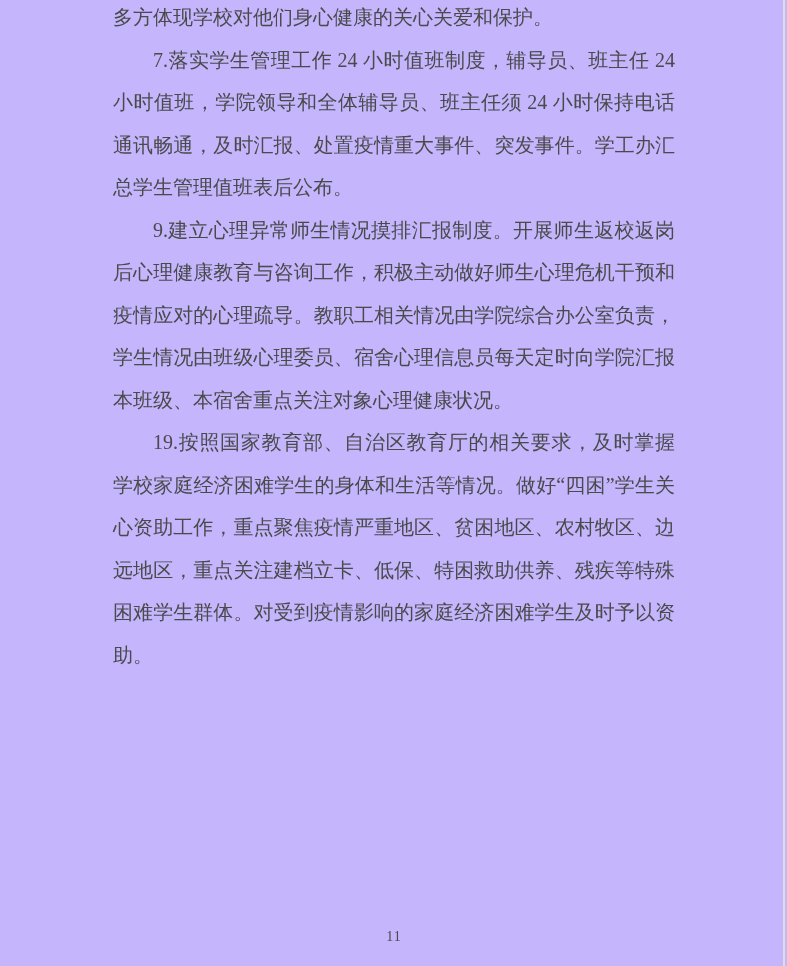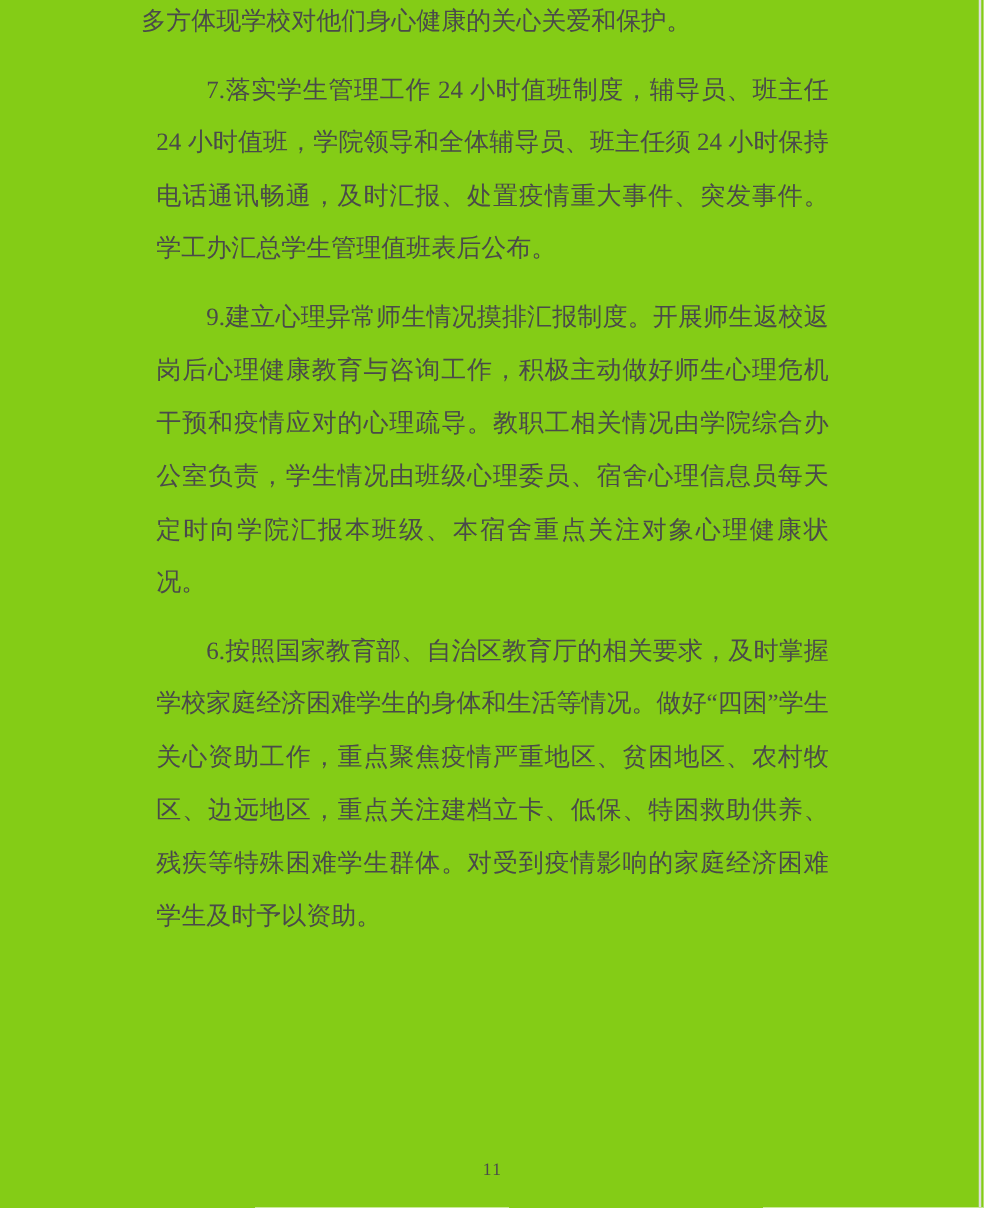--- a/index.html
+++ b/index.html
@@ -4,37 +4,37 @@
 <style>
   html, body {
     margin: 0;
     padding: 0;
     background: #ffffff;
   }
   .page {
     position: relative;
     width: 787px;
     height: 966px;
-    background: #84cc16;
+    background: #c4b5fd;
     overflow: hidden;
     font-family: "Liberation Serif", "DejaVu Serif", serif;
   }
   .text-body {
     position: absolute;
     left: 113px;
     top: -4px;
     width: 562px;
     color: #4a4a4a;
     font-size: 20px;
     line-height: 42.5px;
     text-align: justify;
     text-justify: inter-ideograph;
   }
   .para {
-    margin: 12px;
+    margin: 0;
     text-indent: 2em;
   }
   .cont {
     margin: 0;
     text-indent: 0;
   }
   .heading {
     margin: 0;
     text-indent: 2em;
     font-size: 20px;
@@ -70,21 +70,21 @@
 <div class="page">
 
   <div class="text-body">
     <p class="cont">多方体现学校对他们身心健康的关心关爱和保护。</p>
 
     <p class="para">7.落实学生管理工作 24 小时值班制度，辅导员、班主任 24 小时值班，学院领导和全体辅导员、班主任须 24 小时保持电话通讯畅通，及时汇报、处置疫情重大事件、突发事件。学工办汇总学生管理值班表后公布。</p>
 
     <p class="para">9.建立心理异常师生情况摸排汇报制度。开展师生返校返岗后心理健康教育与咨询工作，积极主动做好师生心理危机干预和疫情应对的心理疏导。教职工相关情况由学院综合办公室负责，学生情况由班级心理委员、宿舍心理信息员每天定时向学院汇报本班级、本宿舍重点关注对象心理健康状况。</p>
 
 
-    <p class="para">6.按照国家教育部、自治区教育厅的相关要求，及时掌握学校家庭经济困难学生的身体和生活等情况。做好“四困”学生关心资助工作，重点聚焦疫情严重地区、贫困地区、农村牧区、边远地区，重点关注建档立卡、低保、特困救助供养、残疾等特殊困难学生群体。对受到疫情影响的家庭经济困难学生及时予以资助。</p>
+    <p class="para">19.按照国家教育部、自治区教育厅的相关要求，及时掌握学校家庭经济困难学生的身体和生活等情况。做好“四困”学生关心资助工作，重点聚焦疫情严重地区、贫困地区、农村牧区、边远地区，重点关注建档立卡、低保、特困救助供养、残疾等特殊困难学生群体。对受到疫情影响的家庭经济困难学生及时予以资助。</p>
 
 
   </div>
 
   <div class="page-number">11</div>
 
   <div class="edge-line"></div>
 
 </div>
 

